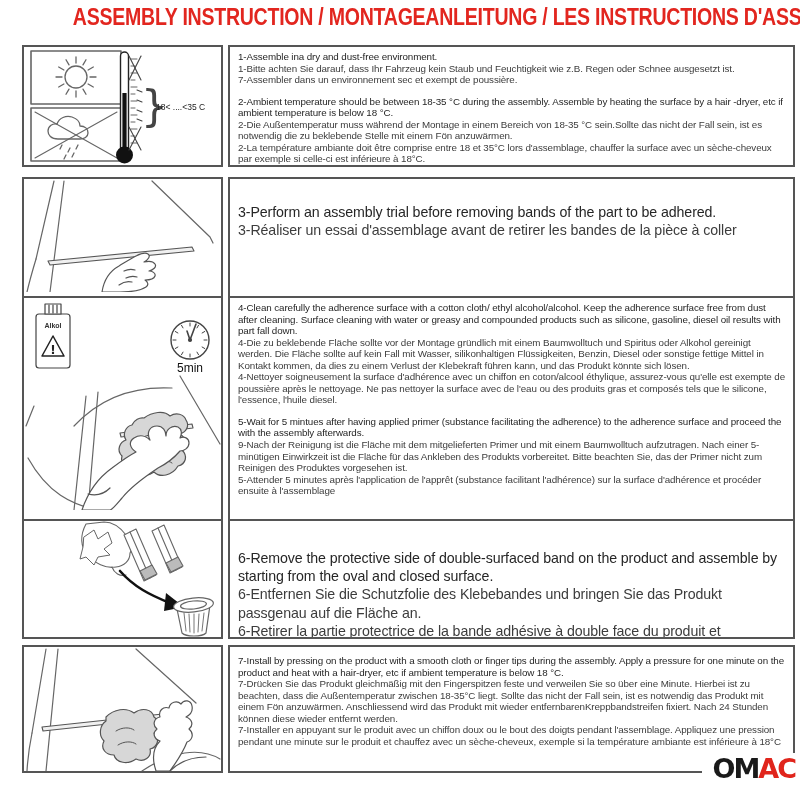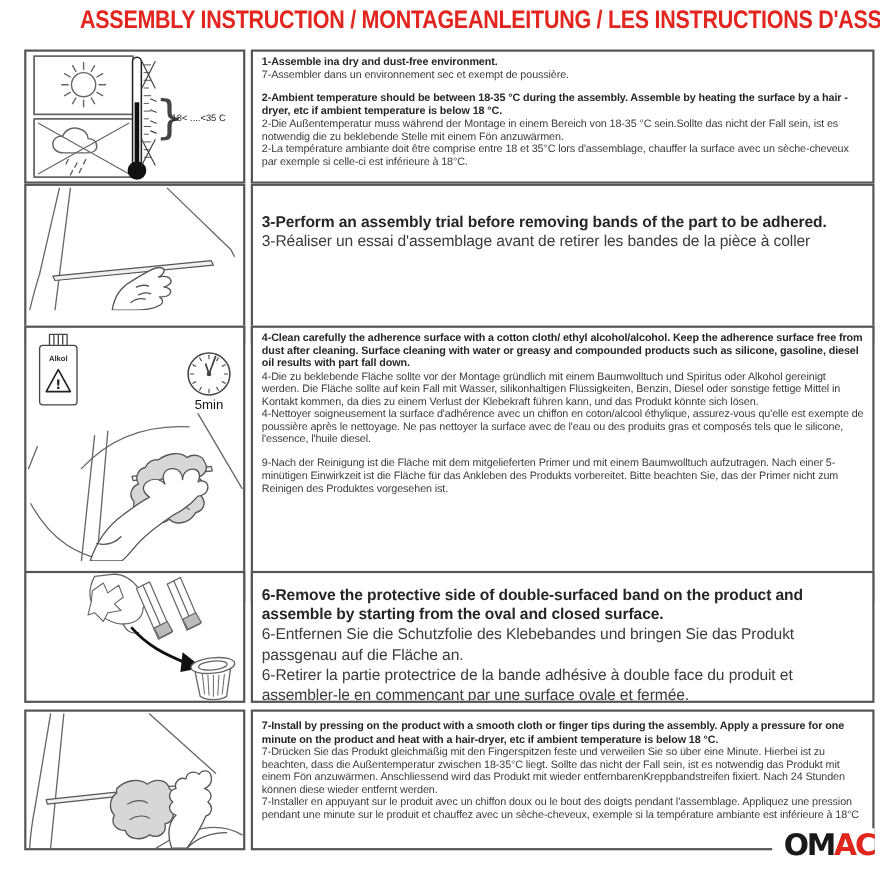--- a/index.html
+++ b/index.html
@@ -11,28 +11,28 @@
   .title{
     display:inline-block;font-size:23px;font-weight:bold;color:#e2261f;
     transform:scaleX(0.85);transform-origin:center;white-space:nowrap;letter-spacing:-0.3px;
   }
   .box{position:absolute;border:2px solid #555555;background:#fff;box-sizing:border-box;}
   .illus{left:22px;width:201px;overflow:hidden;}
   .txt{left:228px;width:567px;padding:4px 8px;overflow:hidden;}
   .t-sm{font-size:9.8px;line-height:1.18;letter-spacing:-0.1px;}
   .t-lg{font-size:14.2px;line-height:1.28;letter-spacing:-0.1px;}
   p{margin:0;}
-  .b{font-weight:bold;color:#262626;}
+  .b{font-weight:normal;color:#262626;}
   .sp{height:10px;}
   .r1{top:45px;height:122px;}
-  .r2{top:167px;height:145px;}
+  .r2{top:177px;height:145px;}
   .r2.txt{padding-top:24px;}
   .r3{top:296px;height:252px;}
   .r4{top:519px;height:120px;}
-  .r4.txt{padding-top:11px;}
+  .r4.txt{padding-top:28px;}
   .r5{top:645px;height:128px;}
   .r5.txt{padding-top:8px;}
   svg{display:block;}
   .logo{
     position:absolute;right:5px;top:753px;z-index:3;background:#fff;padding:2px 0 2px 10px;
     font-family:"DejaVu Sans","Liberation Sans",sans-serif;font-weight:bold;
     font-size:27px;letter-spacing:-2px;color:#191919;line-height:1;
   }
   .logo .red{color:#e0251c;}
 </style>
@@ -101,20 +101,21 @@
         <line x1="113" y1="63" x2="118" y2="65"></line>
           <line x1="113" y1="72" x2="118" y2="74"></line>
       </g>
       <text x="117" y="74" font-size="42" fill="#444" font-family="DejaVu Sans,sans-serif">}</text>
     </g>
     <text x="132" y="63" font-size="8.5" fill="#222" font-family="Liberation Sans,sans-serif">18&lt; ....&lt;35 C</text>
   </svg>
 </div>
 <div class="box txt t-sm r1">
   <p class="b">1-Assemble ina dry and dust-free environment.</p>
+  <p>1-Bitte achten Sie darauf, dass Ihr Fahrzeug kein Staub und Feuchtigkeit wie z.B. Regen oder Schnee ausgesetzt ist.</p>
   <p>7-Assembler dans un environnement sec et exempt de poussière.</p>
   <div class="sp"></div>
   <p class="b">2-Ambient temperature should be between 18-35 °C  during the assembly. Assemble by heating the surface by a hair -dryer, etc if ambient temperature is below 18 °C.</p>
   <p>2-Die Außentemperatur muss während der Montage in einem Bereich von 18-35 °C  sein.Sollte das nicht der Fall sein, ist es notwendig die zu beklebende Stelle mit einem Fön anzuwärmen.</p>
   <p>2-La température ambiante doit être comprise entre 18 et 35°C lors d'assemblage, chauffer la surface avec un sèche-cheveux par exemple si celle-ci est inférieure à 18°C.</p>
 </div>
 
 <div class="box illus r2">
   <svg viewBox="0 0 197 113" width="197" height="113" stroke-linecap="round" stroke-linejoin="round">
     <g stroke="#666" fill="none" stroke-width="1.2">
@@ -187,21 +188,23 @@
       <path d="M58,212 C64,194 74,180 88,170 C96,164 104,158 112,154 C106,150 104,144 110,140 C116,136 122,138 126,142 C122,134 126,128 133,128 C139,128 142,133 142,138 C142,131 148,127 154,129 C158,131 158,136 156,140 C160,138 165,140 165,145 C165,150 160,153 156,153 C150,160 142,166 134,170 C122,178 106,190 98,200 C92,207 88,212 86,212 Z"></path>
       <path d="M64,196 C72,198 80,196 86,190" fill="none"></path>
     </g>
   </svg>
 </div>
 <div class="box txt t-sm r3">
   <p class="b">4-Clean carefully the adherence surface with a cotton cloth/ ethyl alcohol/alcohol. Keep the adherence surface free from dust after cleaning. Surface cleaning with water or greasy and compounded products such as silicone, gasoline, diesel oil results with part fall down.</p>
   <p>4-Die zu beklebende Fläche sollte vor der Montage gründlich mit einem Baumwolltuch und Spiritus oder Alkohol gereinigt werden. Die Fläche sollte auf kein Fall mit Wasser, silikonhaltigen Flüssigkeiten, Benzin, Diesel oder sonstige fettige Mittel in Kontakt kommen, da dies zu einem Verlust der Klebekraft führen kann, und das Produkt könnte sich lösen.</p>
   <p>4-Nettoyer soigneusement la surface d'adhérence avec un chiffon en coton/alcool éthylique, assurez-vous qu'elle est exempte de poussière après le nettoyage. Ne pas nettoyer la surface avec de l'eau ou des produits gras et composés tels que le silicone, l'essence, l'huile diesel.</p>
   <div class="sp"></div>
+  <p class="b">5-Wait for 5 mintues after having applied primer (substance facilitating the adherence) to the adherence surface and proceed the with the assembly afterwards.</p>
   <p>9-Nach der Reinigung ist die Fläche mit dem mitgelieferten Primer und mit einem Baumwolltuch aufzutragen. Nach einer 5-minütigen Einwirkzeit ist die Fläche für das Ankleben des Produkts vorbereitet. Bitte beachten Sie, das der Primer nicht zum Reinigen des Produktes vorgesehen ist.</p>
+  <p>5-Attender 5 minutes après l'application de l'apprêt (substance facilitant l'adhérence) sur la surface d'adhérence et procéder ensuite à l'assemblage</p>
 </div>
 
 <div class="box illus r4">
   <svg viewBox="0 0 197 116" width="197" height="116" stroke-linecap="round" stroke-linejoin="round">
     <g stroke="#666" stroke-width="1.1" fill="#fff">
       <path d="M62,3 C56,14 56,26 64,34 C70,42 82,48 92,46 C100,45 106,40 106,32 C110,26 108,18 102,14 C96,6 88,1 80,1 Z"></path>
       <path d="M60,16 L70,9 L74,18 L84,11 L88,22 L80,28 L86,34 L74,36 L70,44 L62,36 L56,38 L59,26 Z" stroke-width="1"></path>
       <path d="M88,46 C90,52 96,56 102,54"></path>
     </g>
     <g stroke="#666" stroke-width="1.1" fill="#fff">

